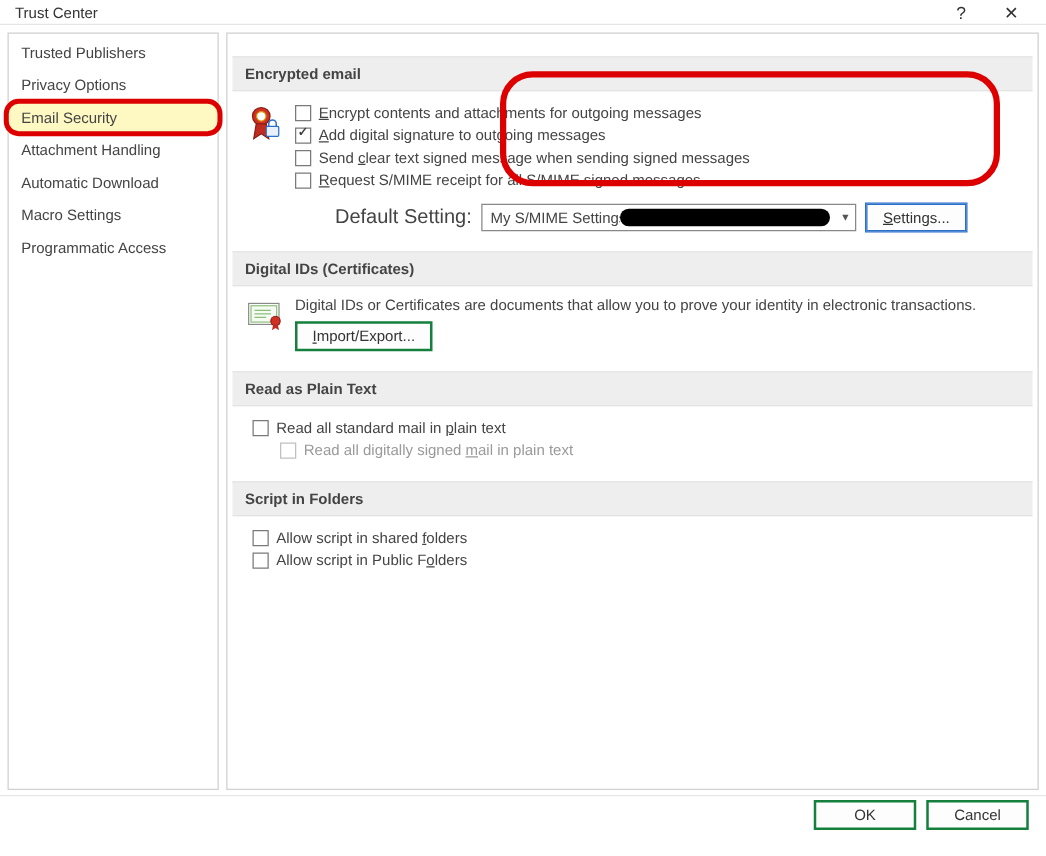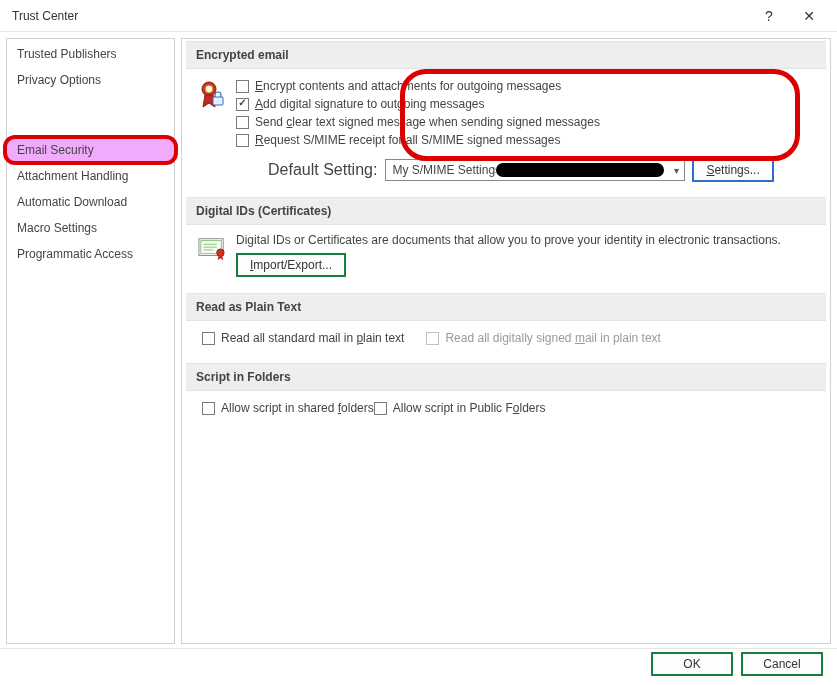--- a/index.html
+++ b/index.html
@@ -7,21 +7,21 @@
     margin: 0;
     font-family: "Segoe UI", Tahoma, sans-serif;
     font-size: 12px;
     background: #fff;
     color: #444;
     width: 837px;
     height: 685px;
     overflow: hidden;
   }
   .titlebar {
-    height: 32px;
+    height: 20px;
     display: flex;
     align-items: center;
     padding: 0 8px 0 12px;
     border-bottom: 1px solid #e5e5e5;
     background: #fff;
   }
   .titlebar .title { flex: 1; font-size: 12px; color: #333; }
   .titlebar .btn { width: 40px; text-align: center; font-size: 14px; color: #333; }
   .body {
     display: flex;
@@ -36,22 +36,21 @@
     padding-top: 2px;
   }
   .sidebar-item {
     padding: 6px 10px;
     font-size: 12px;
     color: #444;
     white-space: nowrap;
     cursor: default;
   }
   .sidebar-item.selected {
-    background: #f0abfc;
-    margin-top: 44px;
+    background: #fef9c3;
   }
   .sidebar-highlight {
     position: relative;
   }
   .sidebar-highlight::after {
     content: "";
     position: absolute;
     left: -4px; right: -4px; top: -2px; bottom: -2px;
     border: 4px solid #dc0000;
     border-radius: 12px;
@@ -67,28 +66,28 @@
   .section-header {
     background: #eeeeee;
     border-top: 1px solid #e3e3e3;
     border-bottom: 1px solid #e3e3e3;
     padding: 6px 10px;
     font-size: 12px;
     color: #444;
     font-weight: 600;
     margin-top: 4px;
   }
-  .section-header:first-child { margin-top: 0; }
+  .section-header:first-child { margin-top: 16px; }
   .section-body {
     padding: 8px 8px 12px 12px;
     display: flex;
     align-items: flex-start;
     gap: 10px;
   }
-  .section-body.stack { flex-direction: row; gap: 0; }
+  .section-body.stack { flex-direction: column; gap: 0; }
   .icon-col {
     width: 28px;
     display: flex;
     justify-content: center;
     padding-top: 4px;
   }
   .opts { flex: 1; }
   .chk-row {
     display: flex;
     align-items: center;

